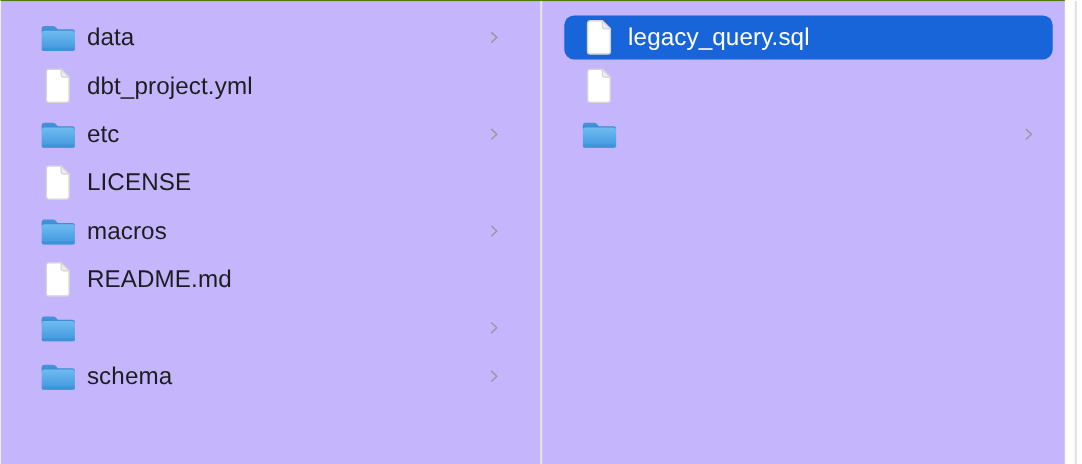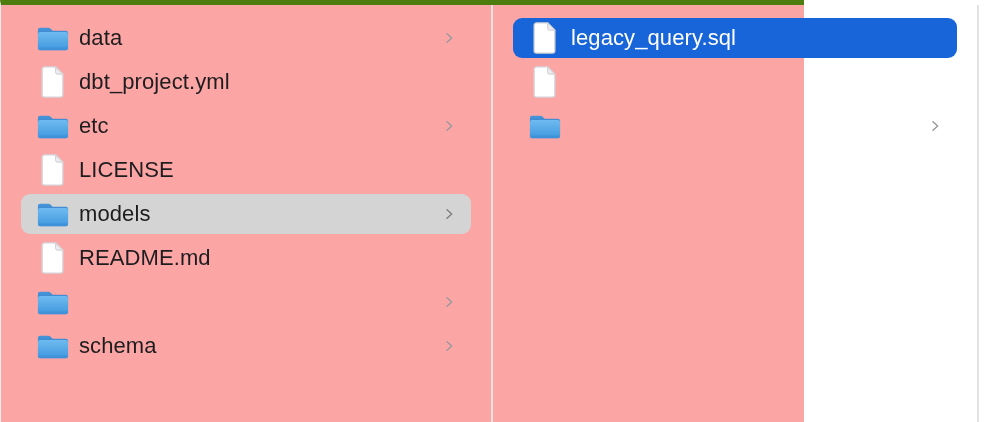--- a/index.html
+++ b/index.html
@@ -1,24 +1,24 @@
 <!DOCTYPE html>
 <html style="--sel-blue: #1765d8; --sel-gray: #d4d4d4;"><head>
 <meta charset="utf-8">
 <style>
   * { margin: 0; padding: 0; box-sizing: border-box; }
   html, body { width: 984px; height: 422px; background: #fff; overflow: hidden; }
   body { font-family: "Liberation Sans", "DejaVu Sans", sans-serif; }
 
   .finder {
     display: flex;
-    width: 804px;
+    width: 968px;
     height: 422px;
-    background: #fca5a5;
-    border-top: 5px solid #4d7c0f;
+    background: #c4b5fd;
+    border-top: 1px solid #4d7c0f;
     border-left: 1px solid #ededed;
   }
   .column {
     flex: none;
     display: flex;
     flex-direction: column;
     padding-top: 11px;
     overflow: hidden;
   }
   .column-left  { width: 490px; }
@@ -122,29 +122,29 @@
       </div>
       <div class="row">
         <span class="iconbox">
           <svg class="icon file" viewBox="0 0 28 34">
     <path d="M17.3 1 H5.5 A2.5 2.5 0 0 0 3 3.5 V30.5 A2.5 2.5 0 0 0 5.5 33 H22.5 A2.5 2.5 0 0 0 25 30.5 V8.7 Z" fill="#ffffff" stroke="#d4d4d8" stroke-width="1.4"></path>
     <path d="M17.3 1 V6.3 A2.4 2.4 0 0 0 19.7 8.7 H25 Z" fill="#ededf1" stroke="#d4d4d8" stroke-width="1.2" stroke-linejoin="round"></path>
   </svg>
         </span>
         <span class="label">LICENSE</span>
       </div>
-      <div class="row sel-gray">
-        <span class="iconbox">
-          <svg class="icon folder" viewBox="0 0 36 30">
-    <path d="M2 11 V6 A2.5 2.5 0 0 1 4.5 3.5 h8.6 c0.8 0 1.6 0.33 2.2 0.92 L17.6 6.7 H31.5 A2.5 2.5 0 0 1 34 9.2 V11 z" fill="url(#folder-tab-grad)"></path>
-    <rect x="2" y="8" width="32" height="19.5" rx="2.6" fill="url(#folder-body-grad)"></rect>
-    <rect x="2" y="24.4" width="32" height="3.1" rx="1.55" fill="#3b8cd4" opacity="0.55"></rect>
-  </svg>
-        </span>
-        <span class="label">models</span>
+      <div class="row">
+        <span class="iconbox">
+          <svg class="icon folder" viewBox="0 0 36 30">
+    <path d="M2 11 V6 A2.5 2.5 0 0 1 4.5 3.5 h8.6 c0.8 0 1.6 0.33 2.2 0.92 L17.6 6.7 H31.5 A2.5 2.5 0 0 1 34 9.2 V11 z" fill="url(#folder-tab-grad)"></path>
+    <rect x="2" y="8" width="32" height="19.5" rx="2.6" fill="url(#folder-body-grad)"></rect>
+    <rect x="2" y="24.4" width="32" height="3.1" rx="1.55" fill="#3b8cd4" opacity="0.55"></rect>
+  </svg>
+        </span>
+        <span class="label">macros</span>
         <span class="chevronbox">
           <svg class="icon chevron" viewBox="0 0 24 24">
     <polyline points="9 5.5 16 12 9 18.5" fill="none" stroke="currentColor" stroke-width="2.1" stroke-linecap="round" stroke-linejoin="round"></polyline>
   </svg>
         </span>
       </div>
       <div class="row">
         <span class="iconbox">
           <svg class="icon file" viewBox="0 0 28 34">
     <path d="M17.3 1 H5.5 A2.5 2.5 0 0 0 3 3.5 V30.5 A2.5 2.5 0 0 0 5.5 33 H22.5 A2.5 2.5 0 0 0 25 30.5 V8.7 Z" fill="#ffffff" stroke="#d4d4d8" stroke-width="1.4"></path>

